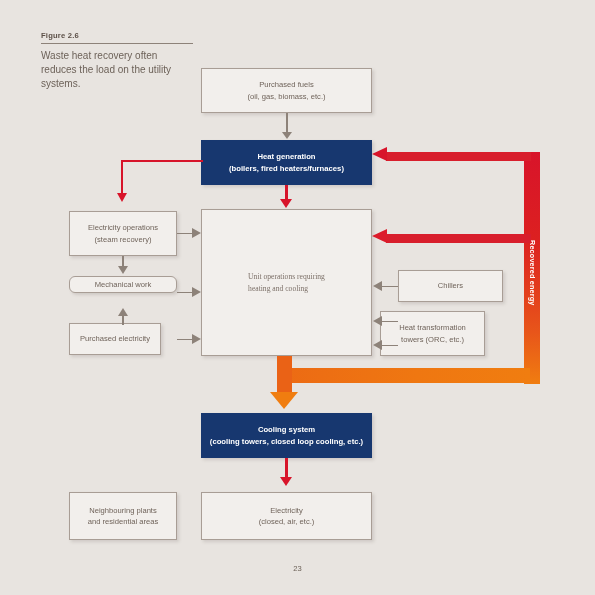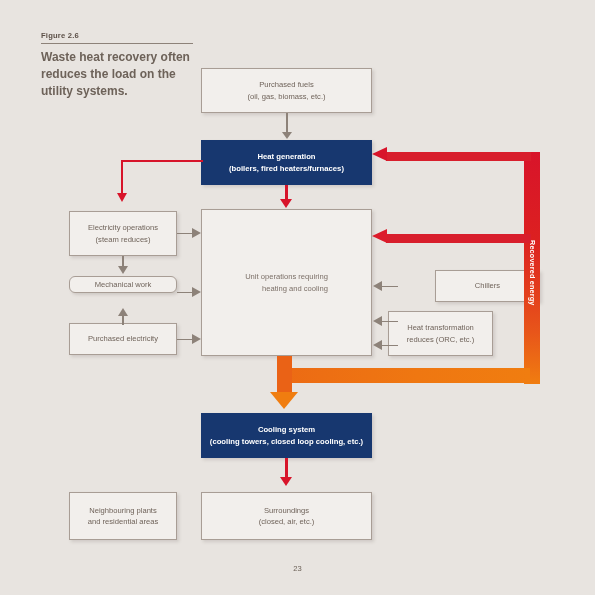--- a/index.html
+++ b/index.html
@@ -34,24 +34,23 @@
     color: #5c5048;
     letter-spacing: .2px;
     margin-bottom: 3px;
   }
   #caption .fig-rule {
     height: 1px;
     background: #8d8279;
     margin-bottom: 5px;
   }
   #caption .fig-text {
-    font-size: 12px;
+    font-size: 10px;
     line-height: 1.42;
     color: #6d6259;
-    font-weight: bold;
   }
 
   
   .box {
     position: absolute;
     box-sizing: border-box;
     display: flex;
     align-items: center;
     justify-content: center;
     text-align: center;
@@ -94,21 +93,22 @@
     font-size: 21px;
     font-weight: bold;
     color: #8a7d73;
     letter-spacing: -.3px;
     margin-bottom: 5px;
   }
   #process-sub {
     font-size: 7.6px;
     color: #7c7068;
     line-height: 1.55;
-    text-align: right;
+    text-align: left;
+    font-family: Liberation Serif, serif;
   }
 
   
   .conn { position: absolute; }
 
   .grey-line  { background: #8d8279; }
   .red-thin   { background: #d7142a; }
   .red-thick  { background: #d81e2c; }
 
   
@@ -225,66 +225,66 @@
   <div id="process-box">
     <div id="process-sub">
       <div>Unit operations requiring</div>
       <div>heating and cooling</div>
     </div>
   </div>
 
   <div class="box box-light" style="left:69px; top:211px; width:108px; height:45px;">
     <div class="inner">
       <div>Electricity operations</div>
-      <div>(steam reduces)</div>
+      <div>(steam recovery)</div>
     </div>
   </div>
 
   <div class="box box-light" style="left:69px; top:276px; width:108px; height:17px;border-radius:6px;">
     <div class="inner">
       <div>Mechanical work</div>
     </div>
   </div>
 
-  <div class="box box-light" style="left:69px; top:323px; width:108px; height:32px;">
+  <div class="box box-light" style="left:69px; top:323px; width:92px; height:32px;">
     <div class="inner">
       <div>Purchased electricity</div>
     </div>
   </div>
 
-  <div class="box box-light" style="left:398px; top:270px; width:105px; height:32px;margin-left:37px;">
+  <div class="box box-light" style="left:398px; top:270px; width:105px; height:32px;">
     <div class="inner">
       <div>Chillers</div>
     </div>
   </div>
 
-  <div class="box box-light" style="left:388px; top:311px; width:105px; height:45px;justify-content:center;">
+  <div class="box box-light" style="left:380px; top:311px; width:105px; height:45px;justify-content:center;">
     <div class="inner">
       <div>Heat transformation</div>
-      <div>reduces (ORC, etc.)</div>
+      <div>towers (ORC, etc.)</div>
     </div>
   </div>
 
   <div class="box box-light" style="left:69px; top:492px; width:108px; height:48px;">
     <div class="inner">
       <div>Neighbouring plants</div>
       <div>and residential areas</div>
     </div>
   </div>
 
   <div class="box box-navy" style="left:201px; top:413px; width:171px; height:45px;">
     <div class="inner">
       <div>Cooling system</div>
       <div>(cooling towers, closed loop cooling, etc.)</div>
     </div>
   </div>
 
   <div class="box box-light" style="left:201px; top:492px; width:171px; height:48px;">
     <div class="inner">
-      <div>Surroundings</div>
+      <div>Electricity</div>
       <div>(closed, air, etc.)</div>
     </div>
   </div>
 
   <div class="conn grey-line" style="left:286px; top:113px; width:1.5px; height:20px;"></div>
   <div class="conn arrow-down" style="left:281.5px; top:132px; border-top:7px solid #8d8279;"></div>
 
   <div class="conn red-thin" style="left:285px; top:185px; width:2.5px; height:17px;"></div>
   <div class="conn arrow-down" style="left:280px; top:199px; border-left:6px solid transparent; border-right:6px solid transparent; border-top:9px solid #d8142a;"></div>
 

